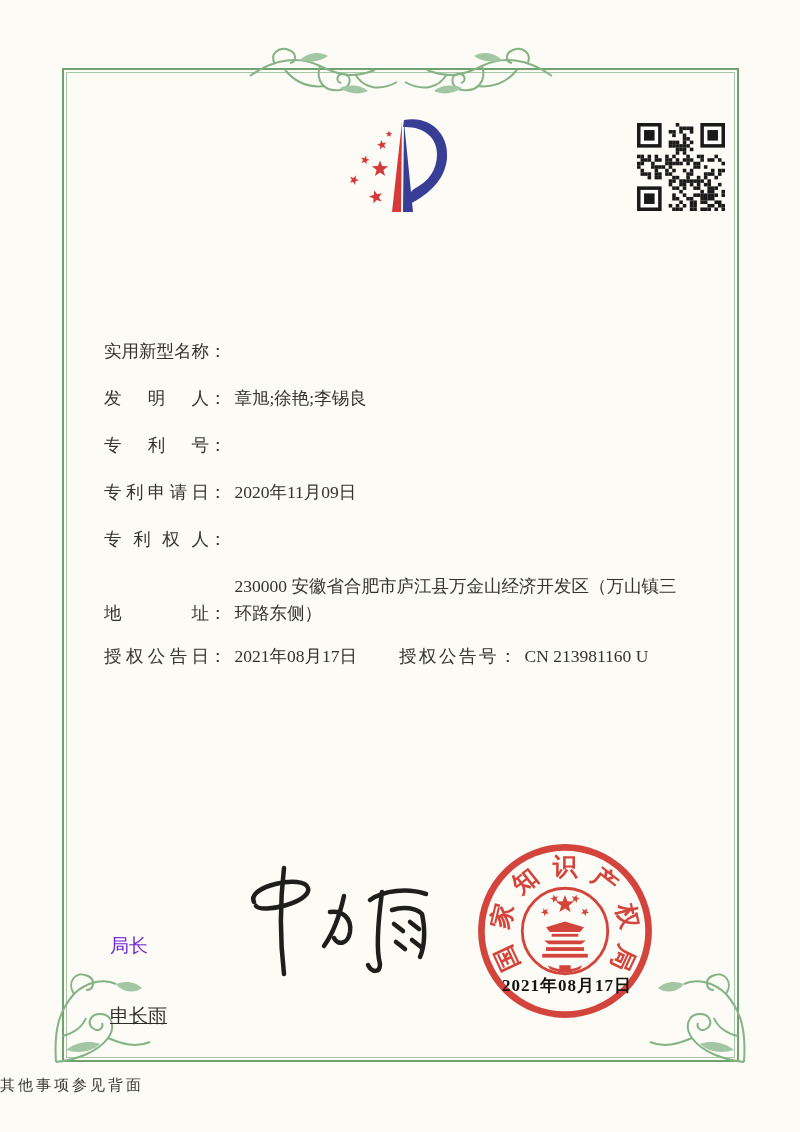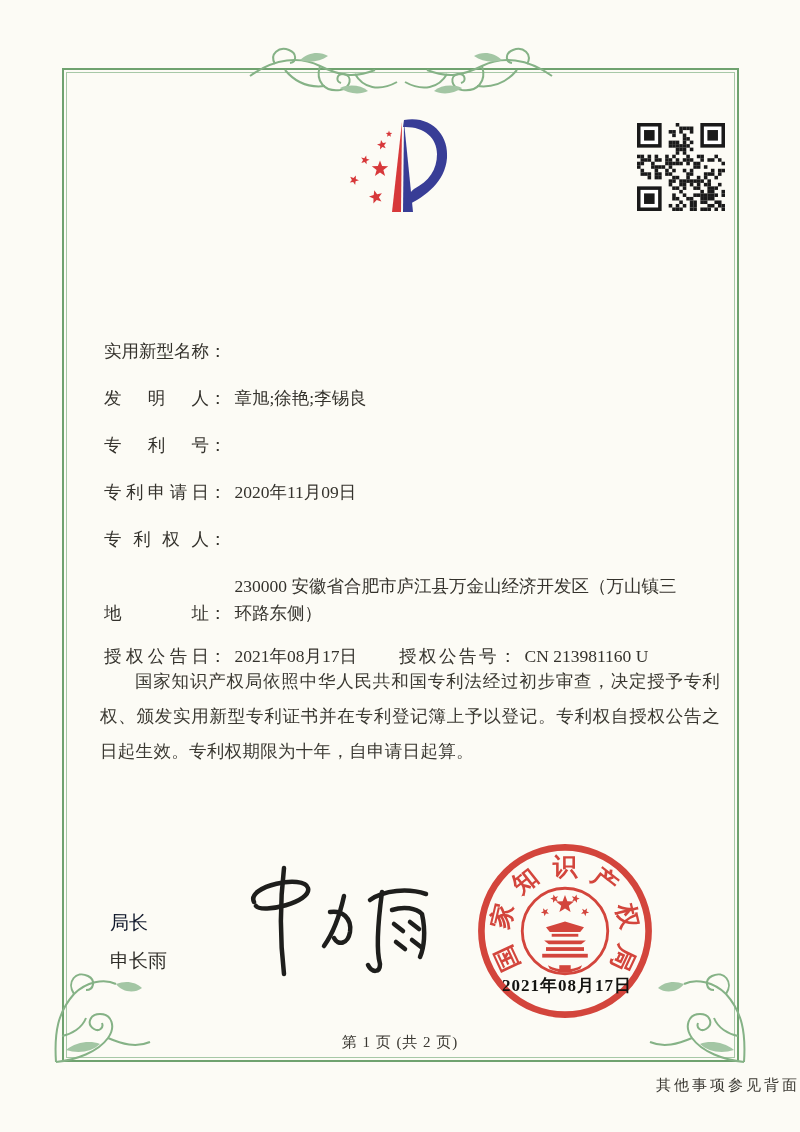--- a/index.html
+++ b/index.html
@@ -29,29 +29,29 @@
   .frow.addr{margin-bottom:16px;}
   .flabel{display:inline-block;width:105px;text-align:justify;text-align-last:justify;
           text-justify:inter-character;flex:none;}
   .colon{flex:none;margin-right:8px;}
   .fvalue{flex:none;max-width:442px;}
   .grant-left{display:flex;width:256px;flex:none;}
   .flabel2{display:inline-block;letter-spacing:2.5px;flex:none;margin-left:39px;}
   .paras{position:absolute;left:100px;right:80px;top:664px;font-size:17.5px;
          line-height:35px;color:#3a3831;text-align:justify;letter-spacing:0.3px;}
   .paras p{margin:0;text-indent:2em;}
-  .sig-title{position:absolute;left:110px;top:910px;font-size:19px;color:#0f172a;}
-  .sig-name{position:absolute;left:110px;top:948px;font-size:19px;color:#2e2c27;}
+  .sig-title{position:absolute;left:110px;top:933px;font-size:19px;color:#6d28d9;}
+  .sig-name{position:absolute;left:110px;top:1003px;font-size:19px;color:#2e2c27;text-decoration:underline;}
   .signature{position:absolute;left:232px;top:862px;}
   .seal{position:absolute;left:470px;top:836px;opacity:.9;}
   .seal-date{position:absolute;left:478px;top:974px;width:178px;text-align:center;
              font-size:17px;font-weight:600;color:#131310;letter-spacing:1px;z-index:3;}
   .page-info{position:absolute;left:0;right:0;top:1033px;text-align:center;
              font-size:15px;color:#3a3832;letter-spacing:1px;}
-  .back-note{position:absolute;left:0;right:0;top:1076px;text-align:right;
+  .back-note{position:absolute;left:0;right:0;top:1076px;text-align:left;
              font-size:15px;color:#3a3832;letter-spacing:3px;}
 </style>
 </head>
 <body>
 
 <div class="page">
 
   <svg width="0" height="0" style="position:absolute">
     <defs>
       <g id="flourish-h" stroke="#85b286" fill="none" stroke-width="2">
@@ -332,21 +332,20 @@
           <span class="colon">：</span>
           <span class="fvalue">2021年08月17日</span>
       </span>
       <span class="flabel2">授权公告号</span>
         <span class="colon">：</span>
         <span class="fvalue">CN 213981160 U</span>
     </div>
   </div>
 
   <div class="paras">
-    <p>国家知识产权局依照中华人民共和国专利法经过初步审查，决定授予专利权、颁发实用新型专利证书并在专利登记簿上予以登记。专利权自授权公告之日起生效。专利权期限为十年，自申请日起算。</p>
   </div>
 
   <div class="sig-title">局长</div>
   <div class="sig-name">申长雨</div>
 
   <svg class="signature" width="205" height="120" viewBox="0 0 205 120">
     <g stroke="#1e1e1c" stroke-width="4.5" fill="none" stroke-linecap="round" stroke-linejoin="round">
       <path d="M52,6 C48,40 48,78 52,112"></path>
       <path d="M22,40 C14,24 72,12 76,26 C80,40 30,52 24,44"></path>
       <path d="M112,34 C108,52 102,70 92,84"></path>
@@ -382,15 +381,14 @@
       <rect x="86" y="103" width="28" height="3"></rect>
       <path d="M78,110 L122,110 L117,114 L83,114 Z"></path>
       <rect x="80" y="117" width="40" height="4"></rect>
       <rect x="76" y="124" width="48" height="4"></rect>
       <path d="M82,136 A40,40 0 0 0 118,136 L116,140 A38,38 0 0 1 84,140 Z"></path>
       <rect x="94" y="136" width="12" height="6"></rect>
     </g>
   </svg>
   <div class="seal-date">2021年08月17日</div>
 
-  <div class="page-info">第 1 页 (共 2 页)</div>
   <div class="back-note">其他事项参见背面</div>
 </div>
 
 </body></html>

